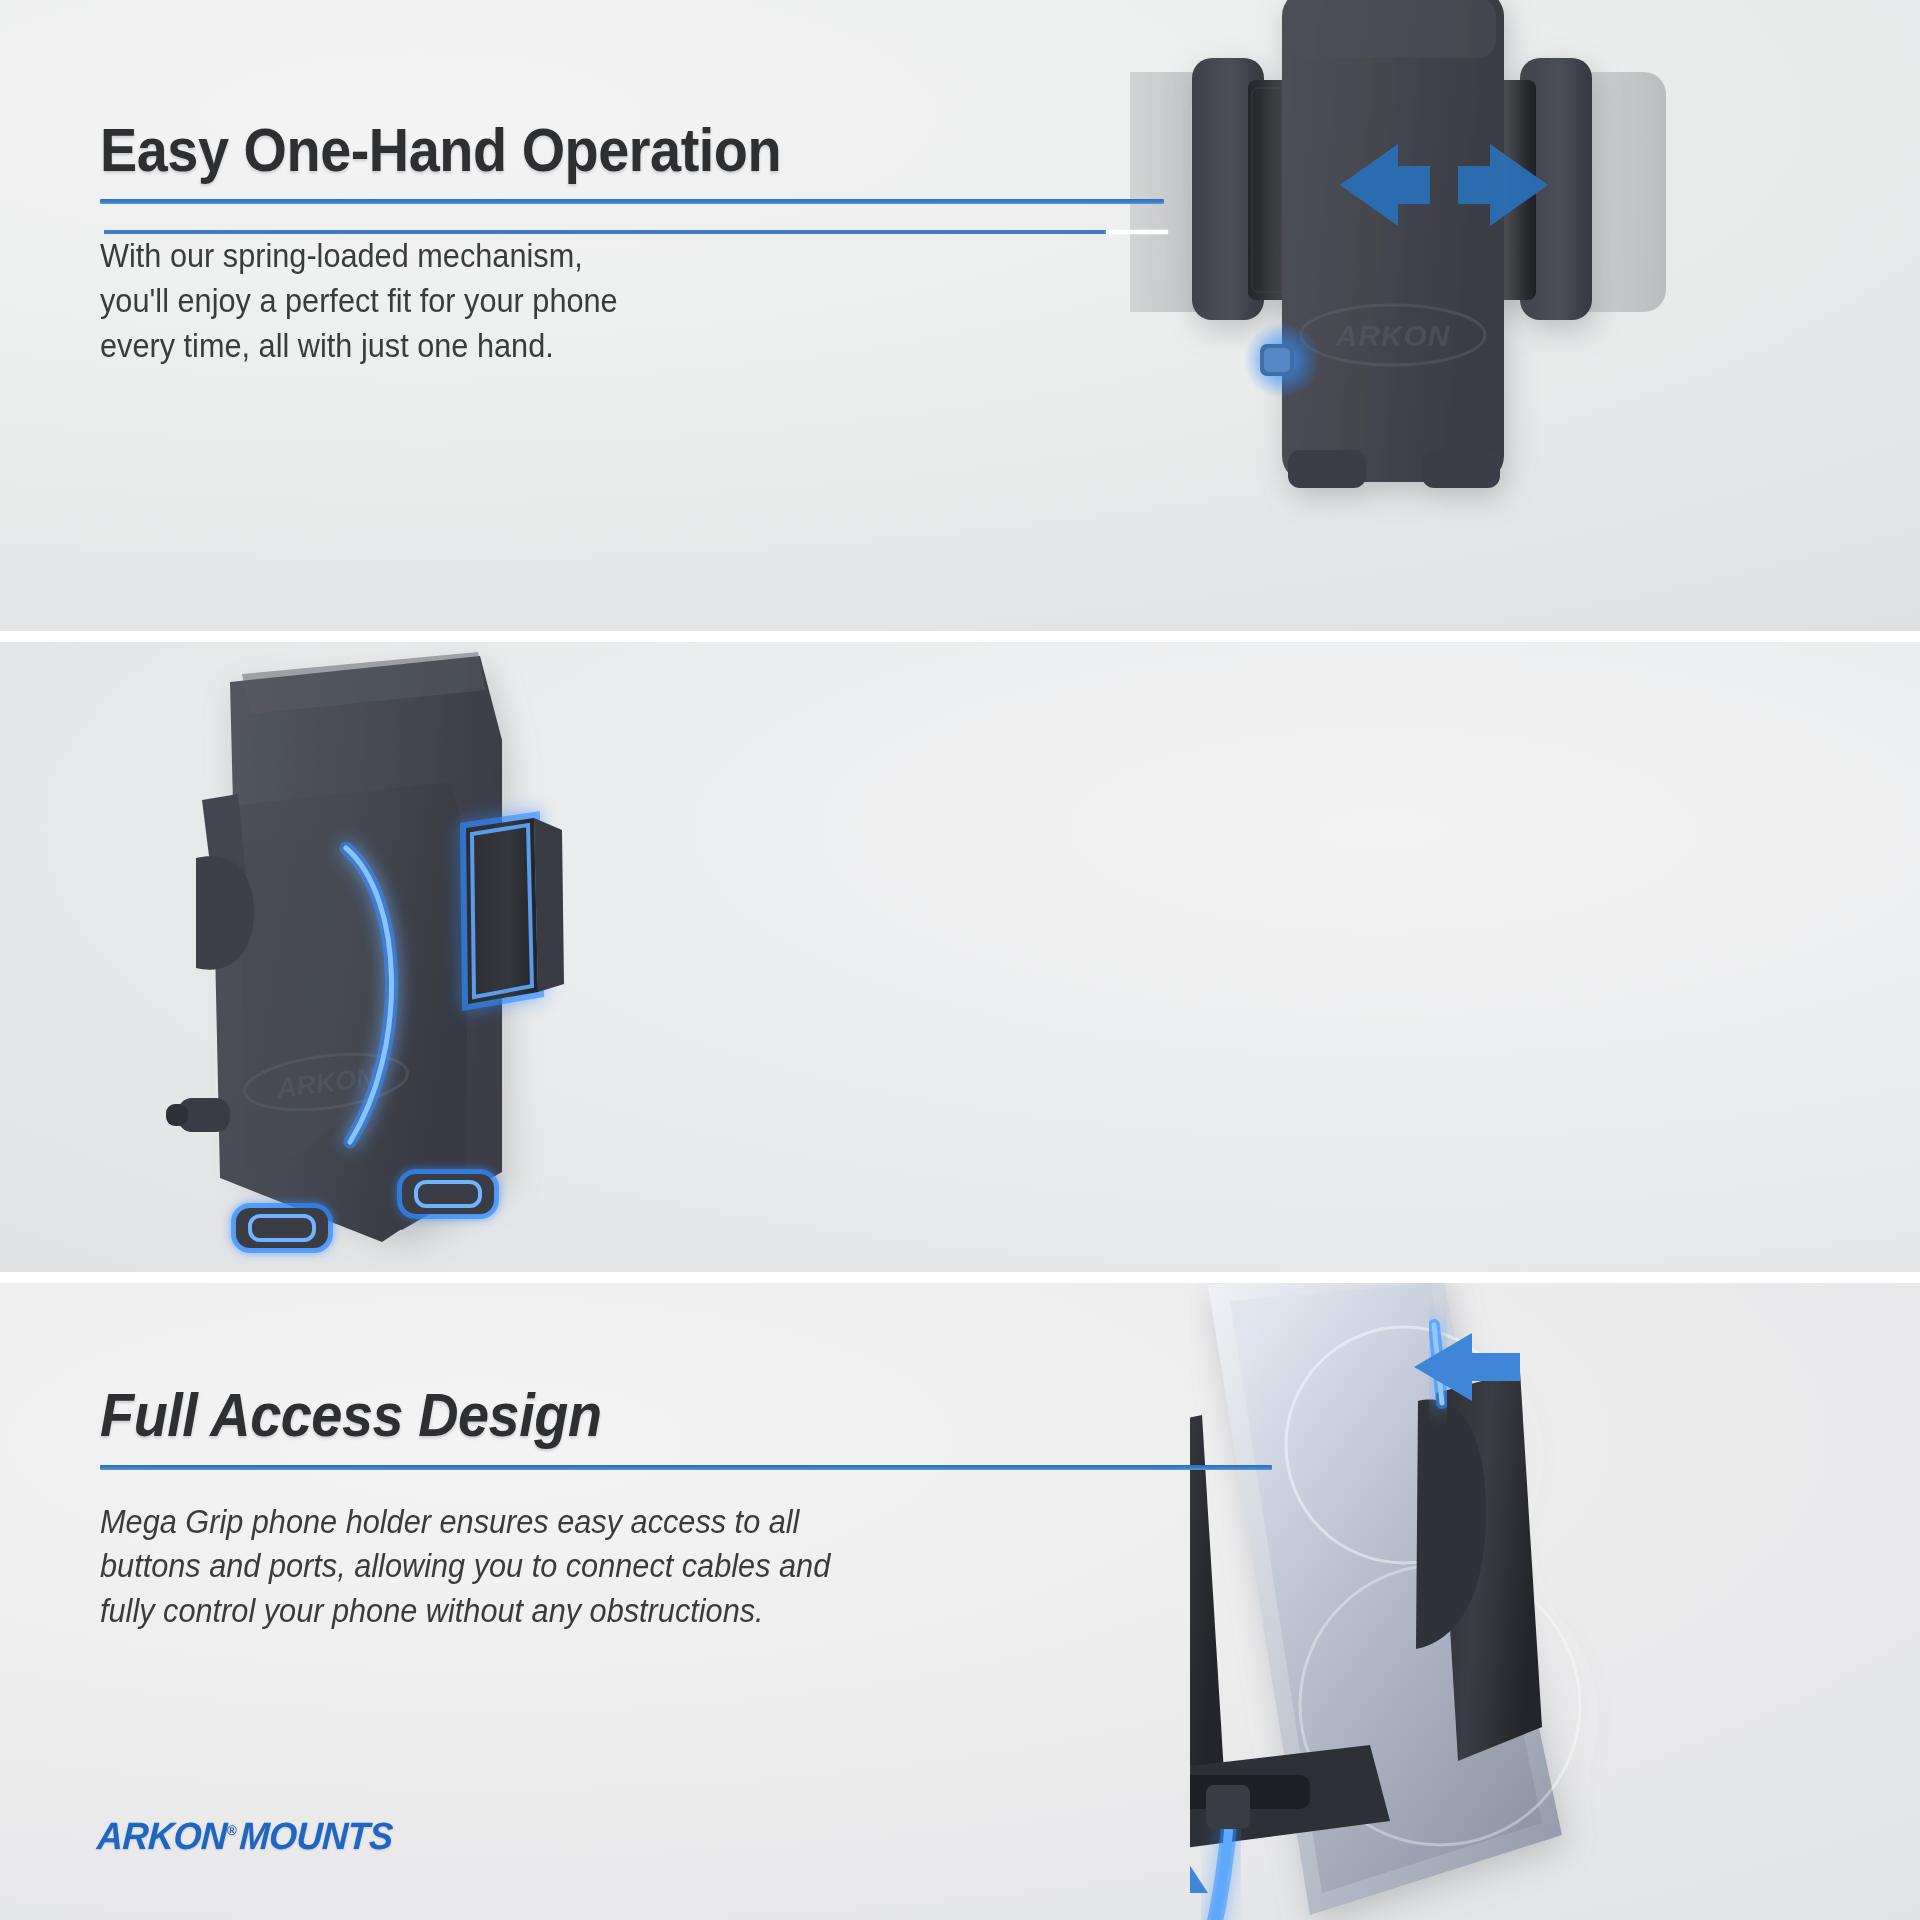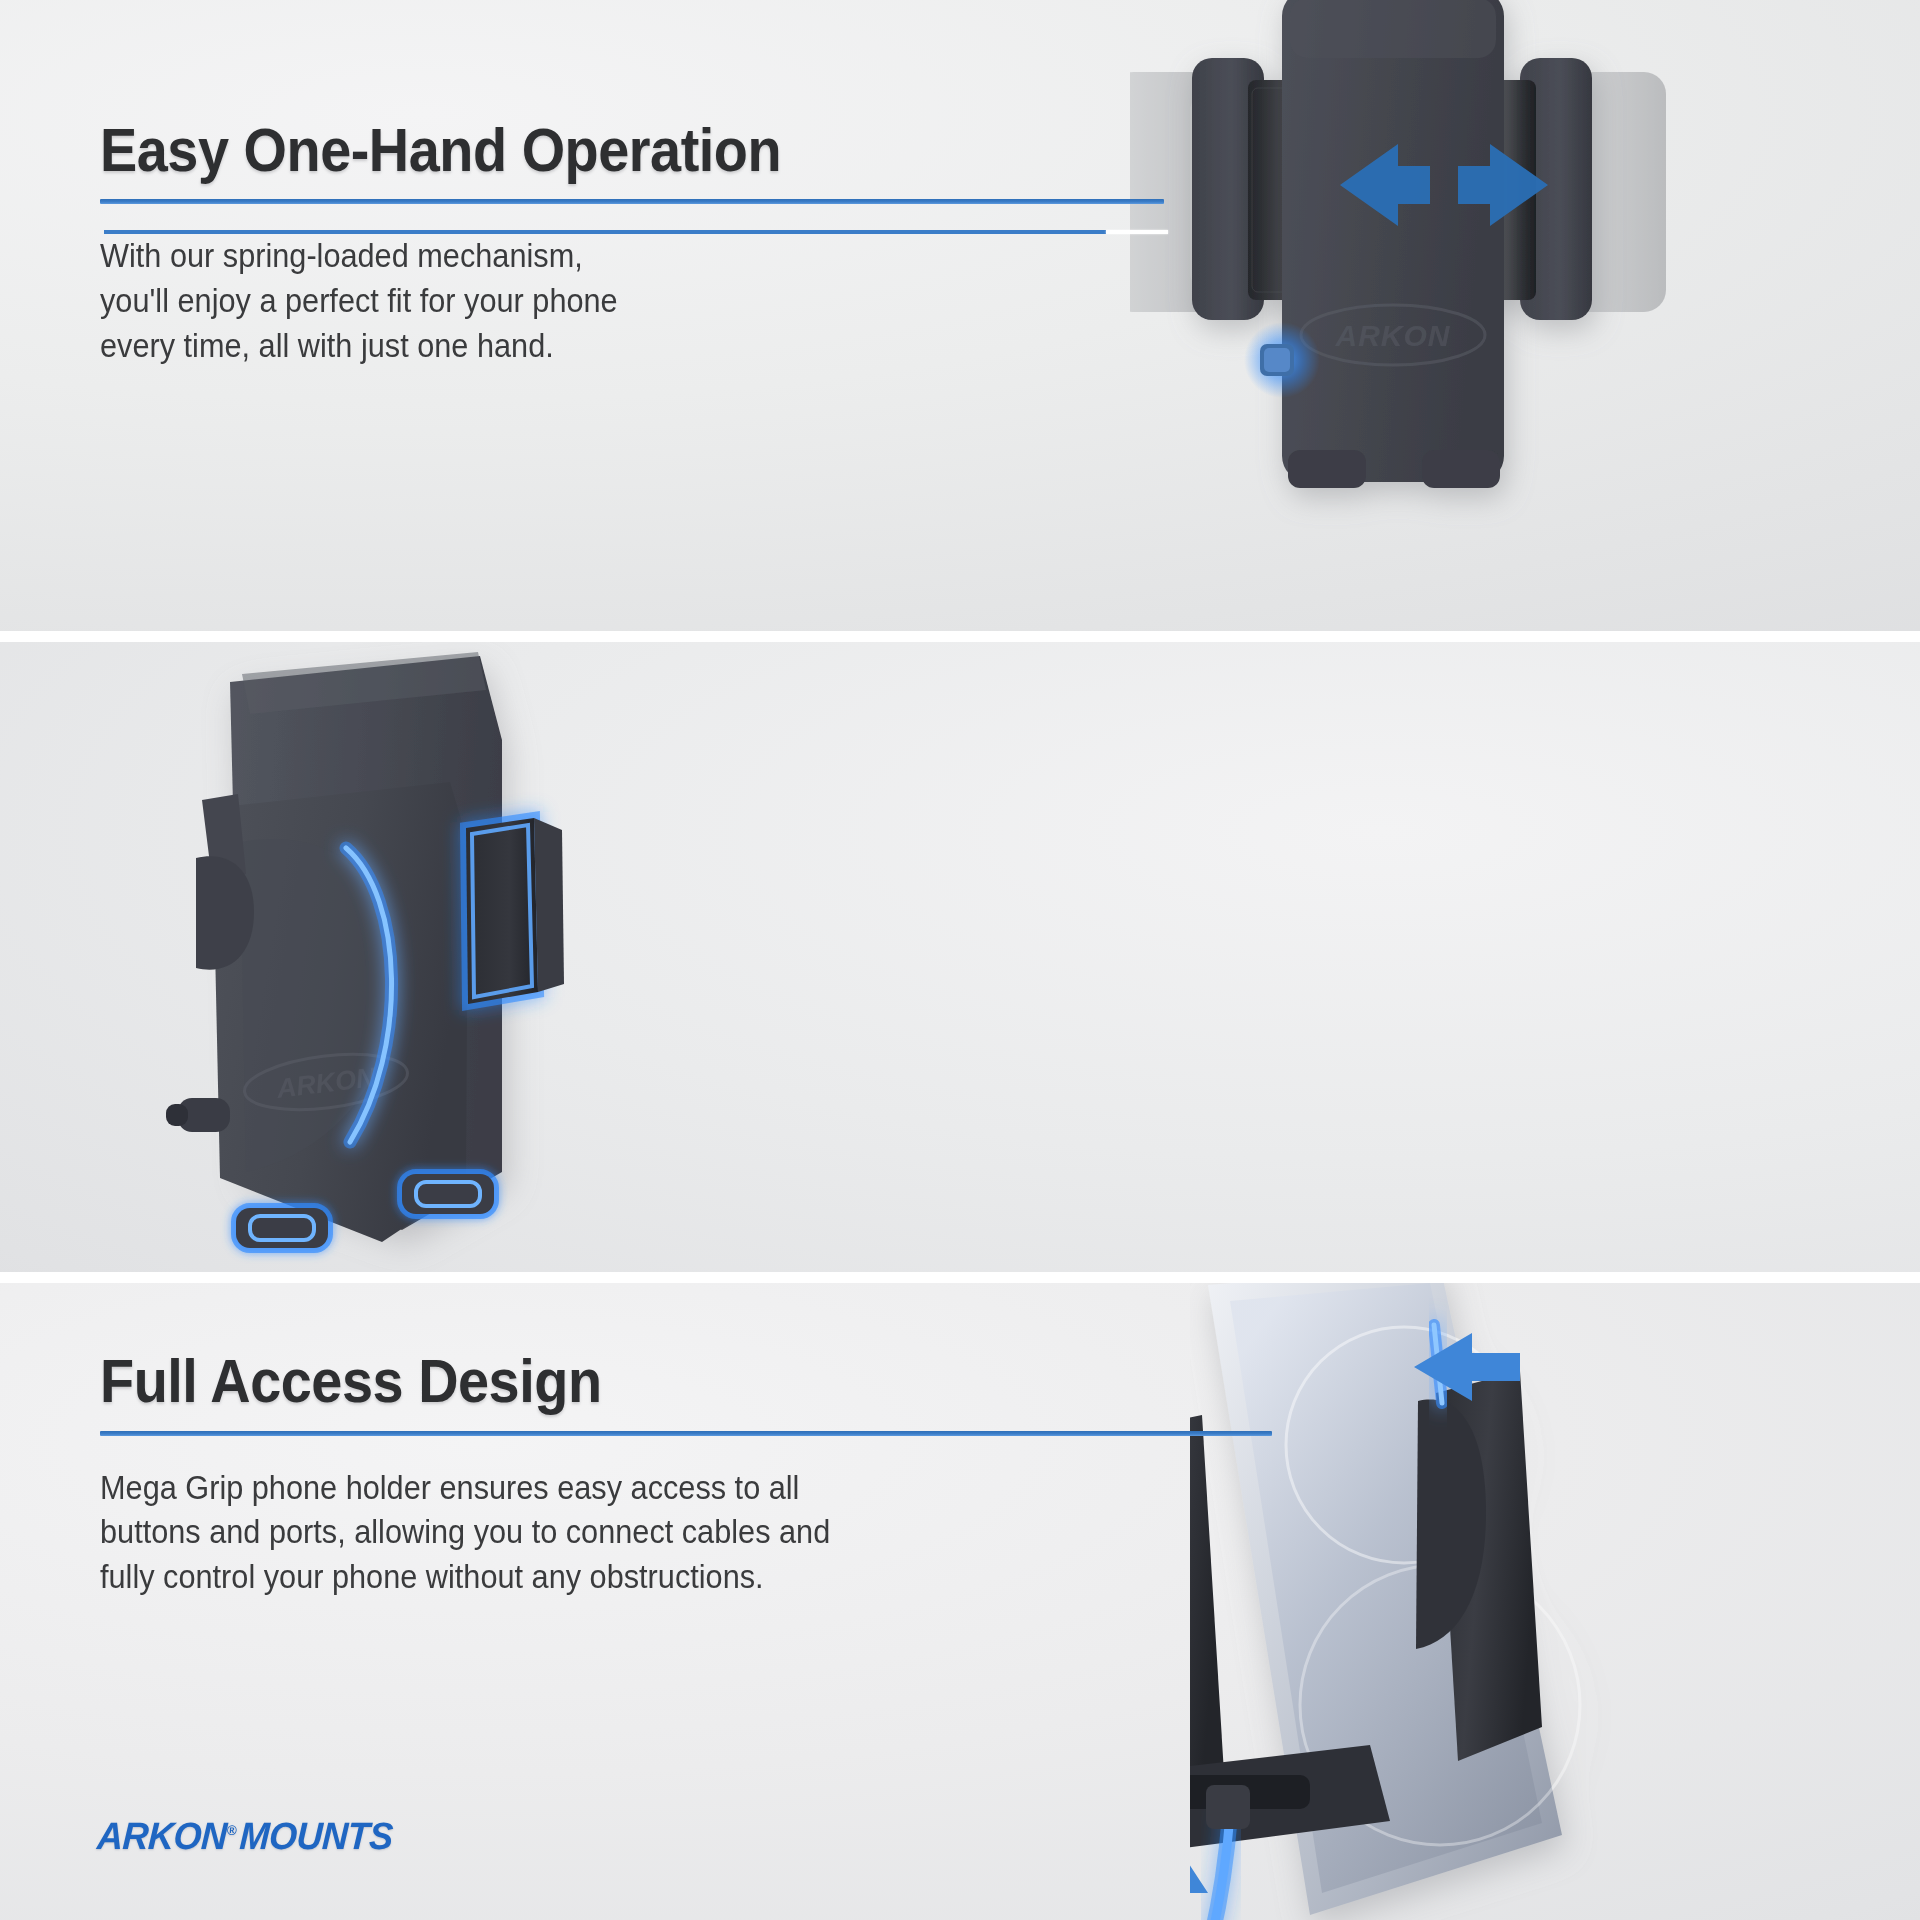--- a/index.html
+++ b/index.html
@@ -377,21 +377,21 @@
           <path d="M 40 540 C 36 590 30 626 22 660" stroke="#5fa8ff" stroke-width="9" fill="none" stroke-linecap="round"></path>
           <rect x="16" y="510" width="44" height="44" rx="8" fill="#3a3c44"></rect>
         </g>
 
         <g>
           <path d="M -36 618 L -58 618 L -20 560 L 18 618 L -4 618 L -4 660 L -36 660 Z" fill="#3f86d8"></path>
         </g>
       </svg>
     </div>
 
-    <div class="textblock tb-left" style="top:66px; width:1172px;">
+    <div class="textblock tb-left" style="top:100px; width:1172px;font-style:italic;">
       <h2 class="headline">Full Access Design</h2>
       <div class="rule" style="width:1172px;"></div>
       <p class="bodytext">
         <span>Mega Grip phone holder ensures easy access to all</span>
         <span>buttons and ports, allowing you to connect cables and</span>
         <span>fully control your phone without any obstructions.</span>
       </p>
     </div>
 
     <div class="brand-logo">

